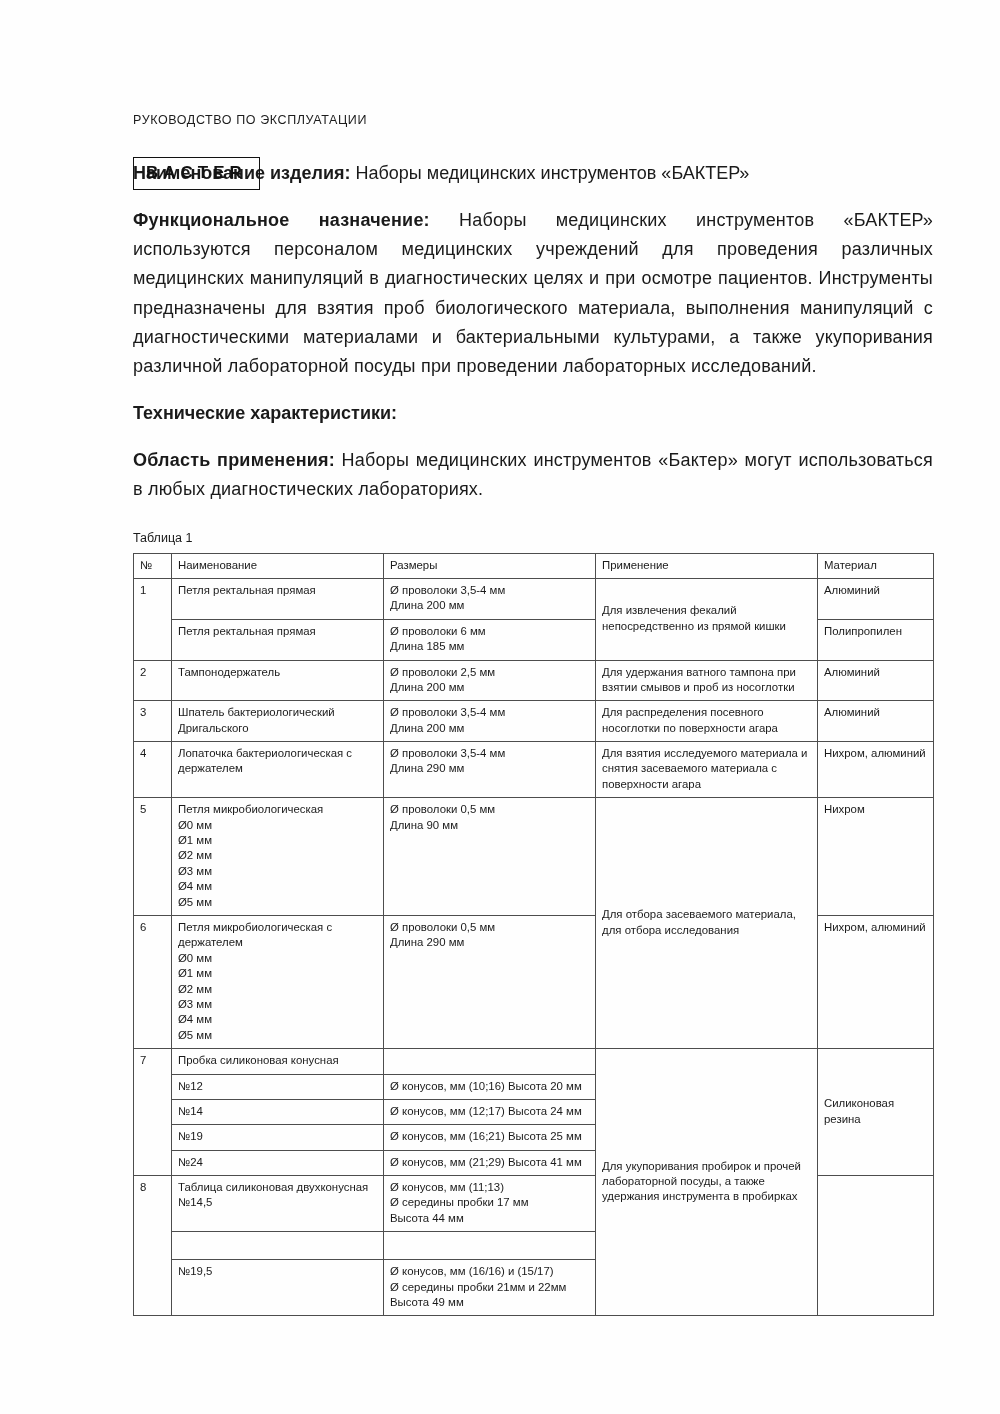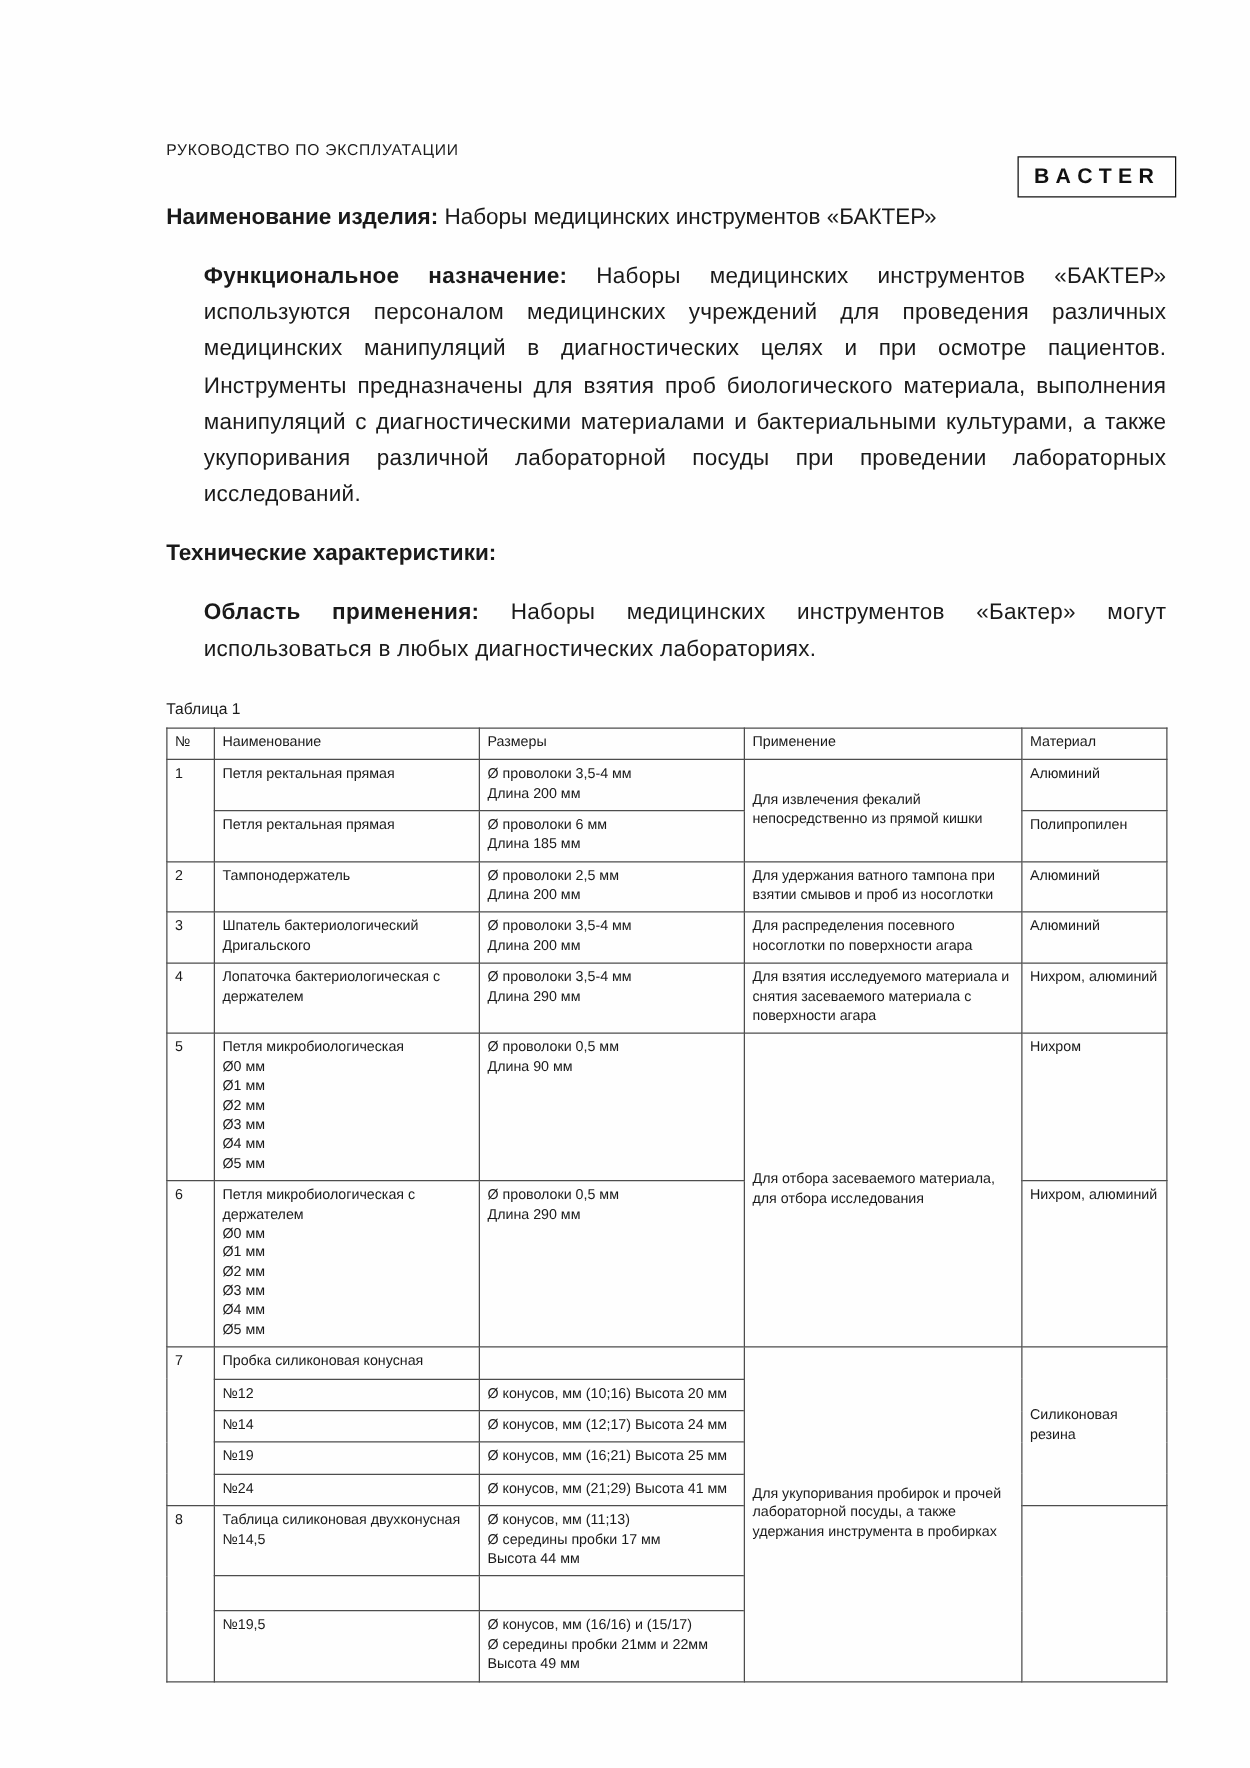--- a/index.html
+++ b/index.html
@@ -26,20 +26,21 @@
     position: absolute;
     left: 133px;
     top: 95px;
     width: 800px;
   }
   .header-row {
     display: flex;
     align-items: flex-start;
     justify-content: space-between;
     height: 46px;
+    flex-direction: column;
   }
   .doc-kicker {
     font-size: 12.5px;
     letter-spacing: 0.6px;
     color: #1c1c1c;
     padding-top: 18px;
   }
   .logo {
     border: 1.6px solid #111;
     padding: 5px 12px 6px 12px;
@@ -52,21 +53,21 @@
     margin-right: -8px;
     margin-top: 28px;
   }
   .block {
     margin-top: 18px;
     font-size: 18px;
     line-height: 1.62;
     text-align: justify;
   }
   .block b { font-weight: bold; }
-  .spaced { letter-spacing: 0.2px; margin-left: 30px; }
+  .spaced { letter-spacing: 0.2px; }
   .tbl-caption {
     margin-top: 26px;
     font-size: 12.5px;
   }
   table.spec {
     margin-top: 8px;
     border-collapse: collapse;
     width: 800px;
     font-size: 11.4px;
     table-layout: fixed;

